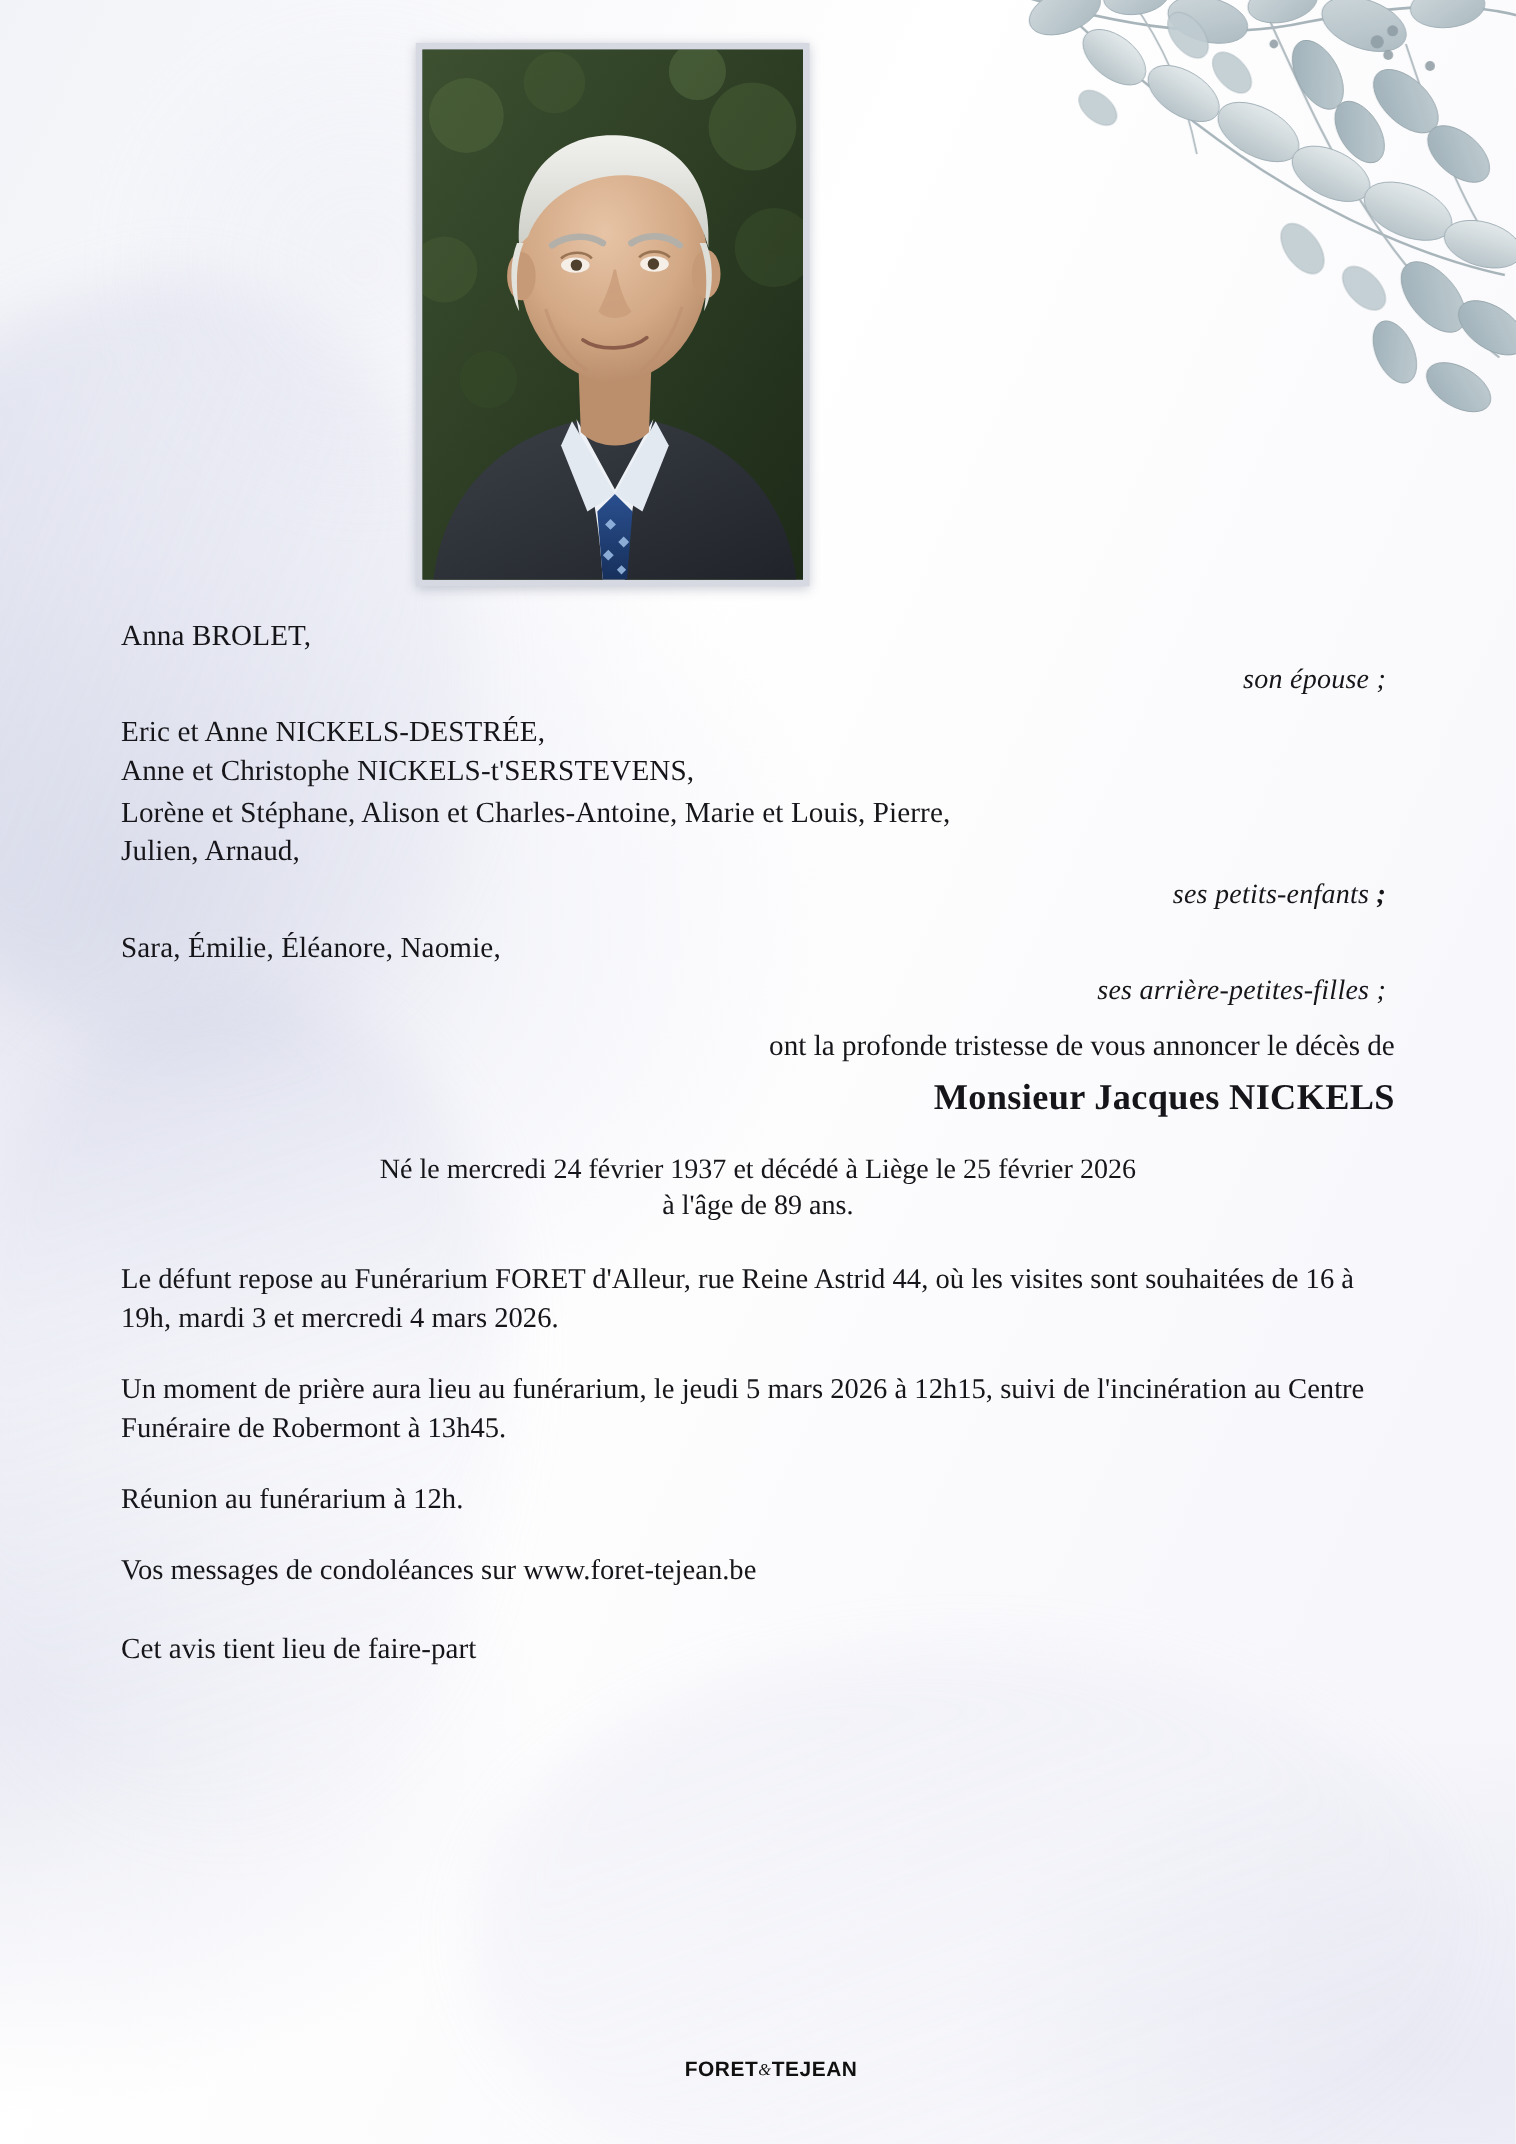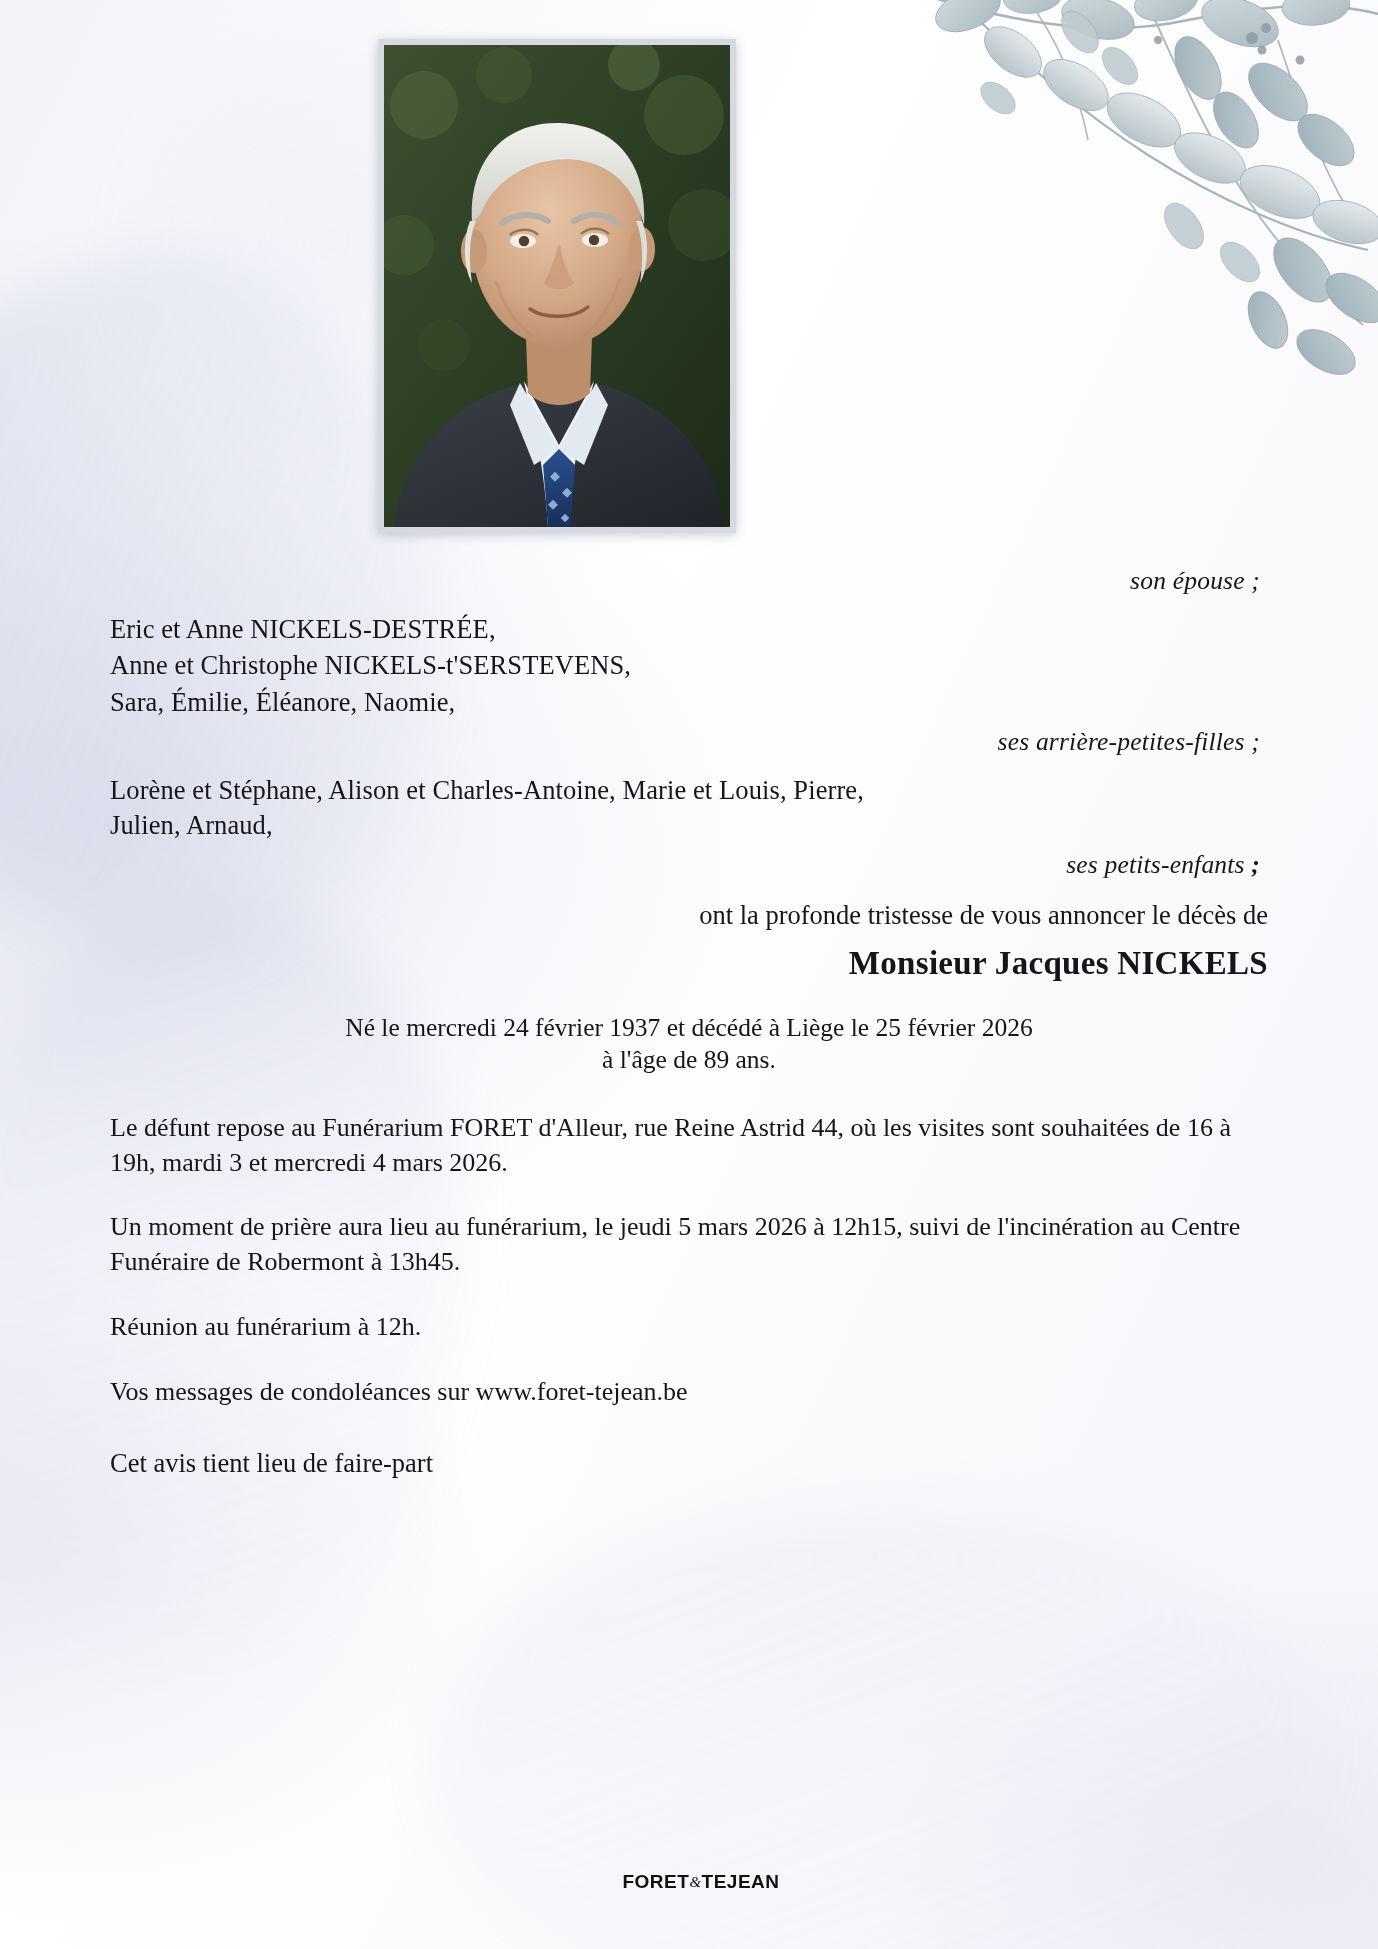--- a/index.html
+++ b/index.html
@@ -327,39 +327,40 @@
 
         <path d="M112 236 C 120 262, 134 282, 150 292" stroke="#bb8e6d" stroke-width="3" fill="none" opacity="0.5"></path>
         <path d="M236 234 C 228 260, 214 280, 198 292" stroke="#bb8e6d" stroke-width="3" fill="none" opacity="0.5"></path>
       </svg>
     </div>
   </div>
 
   <div class="content">
 
     <div class="fam-block">
+      <div class="fam-line">Anna BROLET,</div>
       <div class="role"><span>son épouse ;</span></div>
     </div>
 
     <div class="fam-block">
       <div class="fam-line">Eric et Anne NICKELS-DESTRÉE,</div>
       <div class="fam-line">Anne et Christophe NICKELS-t'SERSTEVENS,</div>
-    </div>
-
-    <div class="fam-block">
-      <div class="fam-line">Sara, Émilie, Éléanore, Naomie,</div>
-      <div class="role"><span>ses arrière-petites-filles ;</span></div>
     </div>
 
     <div class="fam-block">
       <div class="fam-line">Lorène et Stéphane, Alison et Charles-Antoine, Marie et Louis, Pierre,</div>
       <div class="fam-line">Julien, Arnaud,</div>
       <div class="role"><span>ses petits-enfants </span><b>;</b></div>
     </div>
 
+    <div class="fam-block">
+      <div class="fam-line">Sara, Émilie, Éléanore, Naomie,</div>
+      <div class="role"><span>ses arrière-petites-filles ;</span></div>
+    </div>
+
     <div class="announce">ont la profonde tristesse de vous annoncer le décès de</div>
 
     <div class="name">Monsieur Jacques NICKELS</div>
 
     <div class="dates">
       <div>Né le mercredi 24 février 1937 et décédé à Liège le 25 février 2026</div>
       <div>à l'âge de 89 ans.</div>
     </div>
 
     <div class="para">Le défunt repose au Funérarium FORET d'Alleur, rue Reine Astrid 44, où les visites sont souhaitées de 16 à 19h, mardi 3 et mercredi 4 mars 2026.</div>

